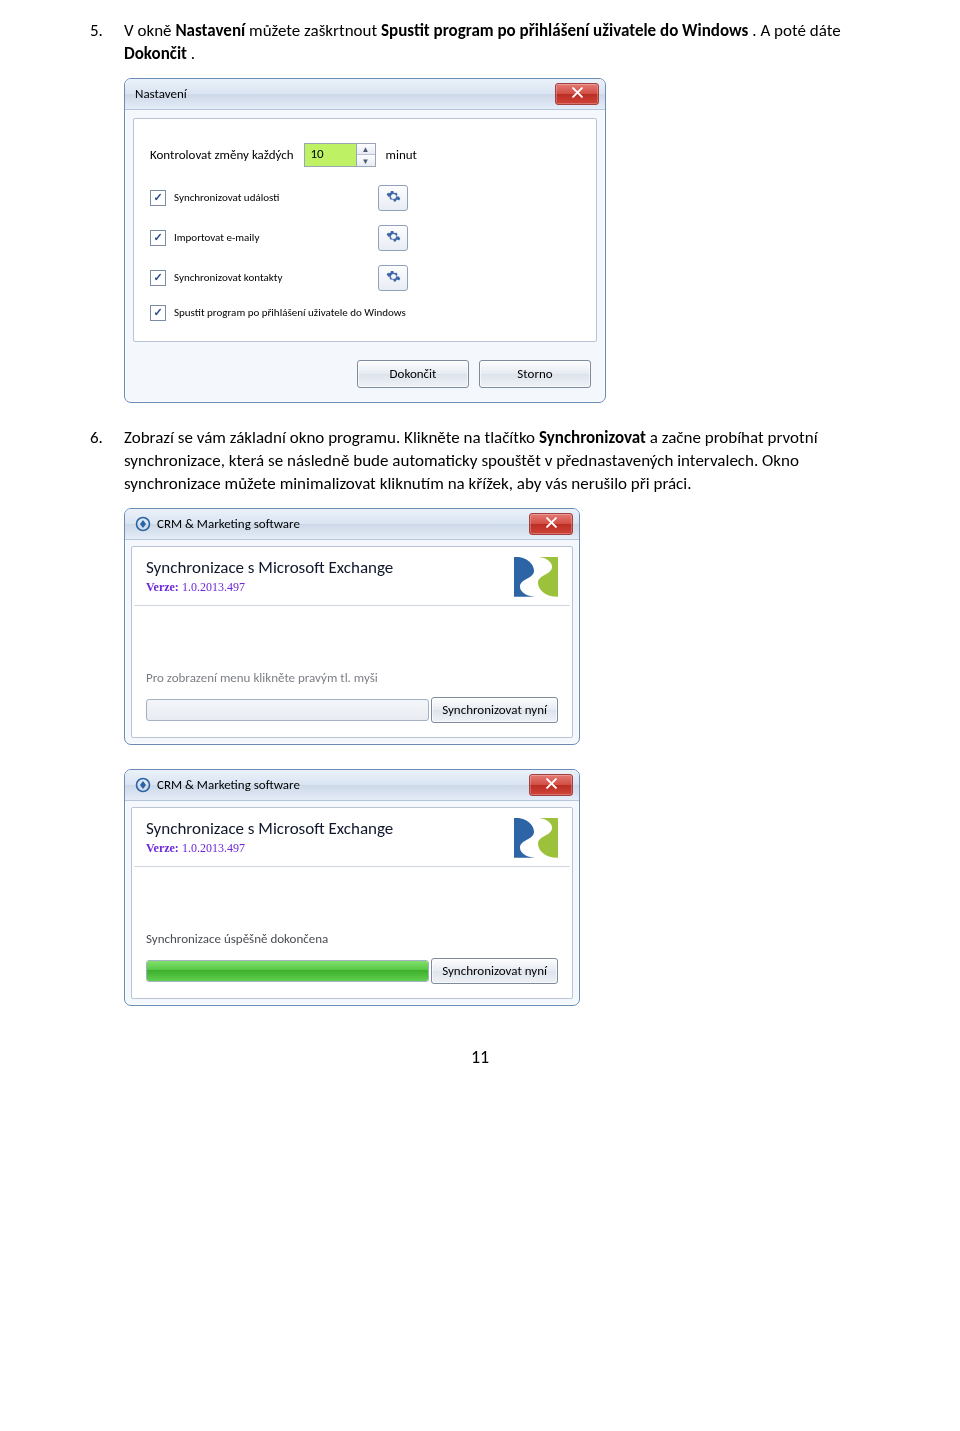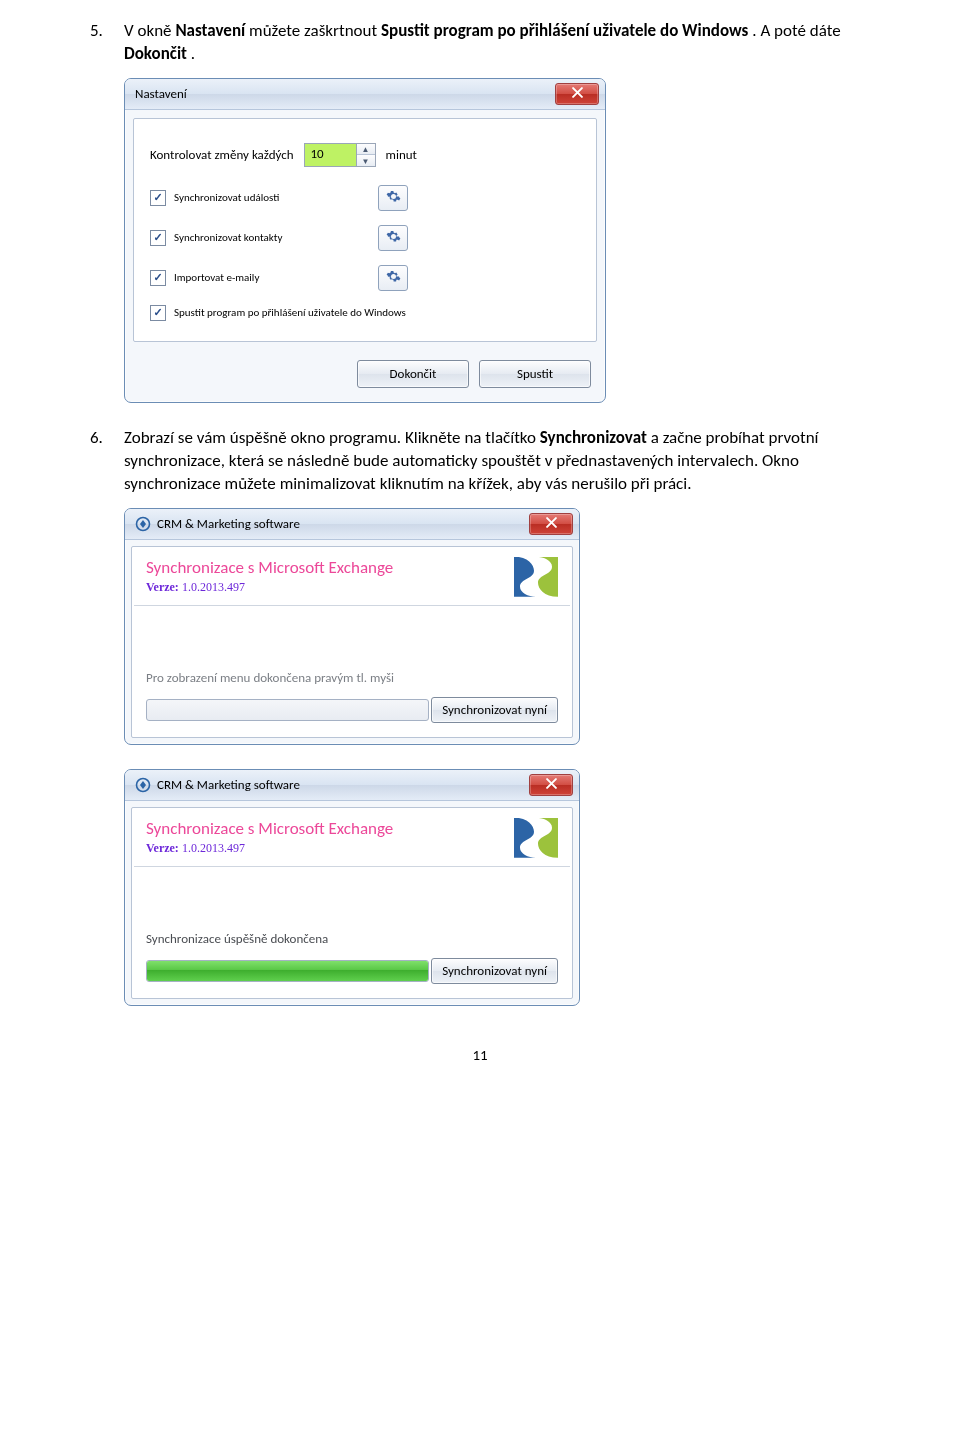--- a/index.html
+++ b/index.html
@@ -111,21 +111,21 @@
   }
 
   
   .syncwin { width: 454px; }
   .syncwin .hdr {
     padding: 10px 14px 8px 14px;
     display:flex; align-items:flex-start;
   }
   .syncwin .hdr .htext{ flex:1; }
   .syncwin .hdr h3{
-    margin:0 0 2px 0; font-size:17px; font-weight:normal; color:#ec4899;
+    margin:0 0 2px 0; font-size:17px; font-weight:normal; color:#0f172a;
   }
   .syncwin .hdr .ver{ font-size:12px; color:#6d28d9;font-family:Liberation Serif, serif;}
   .syncwin .hdr .ver b{ font-weight:bold; }
   .logo {
     width:48px;height:40px; position:relative; margin-left:10px; flex-shrink:0;
   }
   .logo .s-blue{
     position:absolute; left:4px; top:0; width:22px; height:40px;
     background:#2c64a6;
     clip-path: path("M0 0 C14 0 20 8 20 14 C20 22 6 22 6 30 C6 36 14 40 22 40 L0 40 Z");
@@ -150,21 +150,21 @@
     background:linear-gradient(#f4f6f9,#e8ecf2);
     overflow:hidden;
     position:relative;
   }
   .progress .fill{
     height:100%;
     background: linear-gradient(to bottom,#7fe06a 0%,#59c746 45%,#3eae2e 46%,#5fcf4d 100%);
   }
   .w7-btn.sm{ min-width:auto; padding:0 10px; height:24px; font-size:13px;}
 
-  .pagenum { text-align:center; font-size:15px; margin-top:40px;}
+  .pagenum { text-align:center; font-size:18px; margin-top:40px;}
 </style>
 </head>
 <body>
 <div class="page">
 
 <div class="numbered">
   <div class="num">5.</div>
   <div class="txt">
     <span>V okně </span>
     <span class="bold">Nastavení</span>
@@ -207,61 +207,61 @@
         <span>
           <svg viewBox="0 0 24 24">
                 <path fill="#3d66a6" d="M12 8a4 4 0 1 0 0 8 4 4 0 0 0 0-8zm9 4a7 7 0 0 1-.1 1.2l2.1 1.6-2 3.4-2.4-1a7 7 0 0 1-2 .1l-.4 2.6h-4l-.4-2.6a7 7 0 0 1-2-1.1l-2.4 1-2-3.4 2.1-1.6A7 7 0 0 1 3 12a7 7 0 0 1 .1-1.2L1 9.2l2-3.4 2.4 1a7 7 0 0 1 2-1.1L7.8 3h4l.4 2.6a7 7 0 0 1 2 1.1l2.4-1 2 3.4-2.1 1.6c.07.4.1.8.1 1.3z"></path>
               </svg>
         </span>
       </span>
     </div>
 
     <div class="chk-row">
       <span class="chk"></span>
+      <span style="min-width:190px">Importovat e-maily</span>
+      <span class="gear-btn">
+        <span>
+          <svg viewBox="0 0 24 24">
+                <path fill="#3d66a6" d="M12 8a4 4 0 1 0 0 8 4 4 0 0 0 0-8zm9 4a7 7 0 0 1-.1 1.2l2.1 1.6-2 3.4-2.4-1a7 7 0 0 1-2 .1l-.4 2.6h-4l-.4-2.6a7 7 0 0 1-2-1.1l-2.4 1-2-3.4 2.1-1.6A7 7 0 0 1 3 12a7 7 0 0 1 .1-1.2L1 9.2l2-3.4 2.4 1a7 7 0 0 1 2-1.1L7.8 3h4l.4 2.6a7 7 0 0 1 2 1.1l2.4-1 2 3.4-2.1 1.6c.07.4.1.8.1 1.3z"></path>
+              </svg>
+        </span>
+      </span>
+    </div>
+
+    <div class="chk-row">
+      <span class="chk"></span>
       <span style="min-width:190px">Synchronizovat kontakty</span>
       <span class="gear-btn">
         <span>
           <svg viewBox="0 0 24 24">
                 <path fill="#3d66a6" d="M12 8a4 4 0 1 0 0 8 4 4 0 0 0 0-8zm9 4a7 7 0 0 1-.1 1.2l2.1 1.6-2 3.4-2.4-1a7 7 0 0 1-2 .1l-.4 2.6h-4l-.4-2.6a7 7 0 0 1-2-1.1l-2.4 1-2-3.4 2.1-1.6A7 7 0 0 1 3 12a7 7 0 0 1 .1-1.2L1 9.2l2-3.4 2.4 1a7 7 0 0 1 2-1.1L7.8 3h4l.4 2.6a7 7 0 0 1 2 1.1l2.4-1 2 3.4-2.1 1.6c.07.4.1.8.1 1.3z"></path>
               </svg>
         </span>
       </span>
     </div>
 
     <div class="chk-row">
       <span class="chk"></span>
-      <span style="min-width:190px">Importovat e-maily</span>
-      <span class="gear-btn">
-        <span>
-          <svg viewBox="0 0 24 24">
-                <path fill="#3d66a6" d="M12 8a4 4 0 1 0 0 8 4 4 0 0 0 0-8zm9 4a7 7 0 0 1-.1 1.2l2.1 1.6-2 3.4-2.4-1a7 7 0 0 1-2 .1l-.4 2.6h-4l-.4-2.6a7 7 0 0 1-2-1.1l-2.4 1-2-3.4 2.1-1.6A7 7 0 0 1 3 12a7 7 0 0 1 .1-1.2L1 9.2l2-3.4 2.4 1a7 7 0 0 1 2-1.1L7.8 3h4l.4 2.6a7 7 0 0 1 2 1.1l2.4-1 2 3.4-2.1 1.6c.07.4.1.8.1 1.3z"></path>
-              </svg>
-        </span>
-      </span>
-    </div>
-
-    <div class="chk-row">
-      <span class="chk"></span>
       <span>Spustit program po přihlášení uživatele do Windows</span>
     </div>
   </div>
   <div class="footer">
     <div class="w7-btn">
           <span>Dokončit</span>
         </div>
     <div class="w7-btn">
-          <span>Spustit</span>
+          <span>Storno</span>
         </div>
   </div>
 </div>
 
 <div class="numbered">
   <div class="num">6.</div>
   <div class="txt">
-    <span>Zobrazí se vám úspěšně okno programu. Klikněte na tlačítko </span><span class="bold">Synchronizovat</span><span> a začne probíhat prvotní synchronizace, která se následně bude automaticky spouštět v přednastavených intervalech. Okno synchronizace můžete minimalizovat kliknutím na křížek, aby vás nerušilo při práci.</span>
+    <span>Zobrazí se vám základní okno programu. Klikněte na tlačítko </span><span class="bold">Synchronizovat</span><span> a začne probíhat prvotní synchronizace, která se následně bude automaticky spouštět v přednastavených intervalech. Okno synchronizace můžete minimalizovat kliknutím na křížek, aby vás nerušilo při práci.</span>
   </div>
 </div>
 
 <div class="win syncwin" style="margin-left:34px;">
   <div class="titlebar">
     <span class="app-icon">
       <svg viewBox="0 0 16 16">
             <circle cx="8" cy="8" r="6.5" fill="none" stroke="#2b64a6" stroke-width="1.6"></circle>
             <path d="M8 4 L11 8 L8 12 L5 8 Z" fill="#2b64a6"></path>
           </svg>
@@ -280,21 +280,21 @@
       <div class="htext">
         <h3>Synchronizace s Microsoft Exchange</h3>
         <div class="ver"><b>Verze:</b><span> 1.0.2013.497</span></div>
       </div>
       <div class="logo">
         <div class="s-blue"></div>
             <div class="s-green"></div>
       </div>
     </div>
     <div class="sep"></div>
-    <div class="status-area">Pro zobrazení menu dokončena pravým tl. myši</div>
+    <div class="status-area">Pro zobrazení menu klikněte pravým tl. myši</div>
     <div class="prog-row">
       <div class="progress">
             <div class="fill" style="width:0%"></div>
           </div>
       <div class="w7-btn sm">
             <span>Synchronizovat nyní</span>
           </div>
     </div>
   </div>
 </div>

